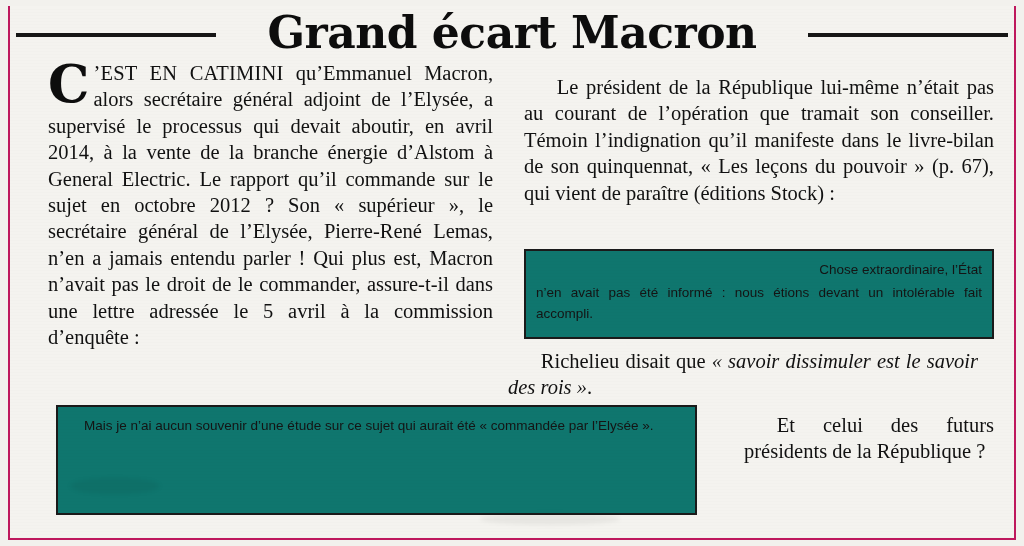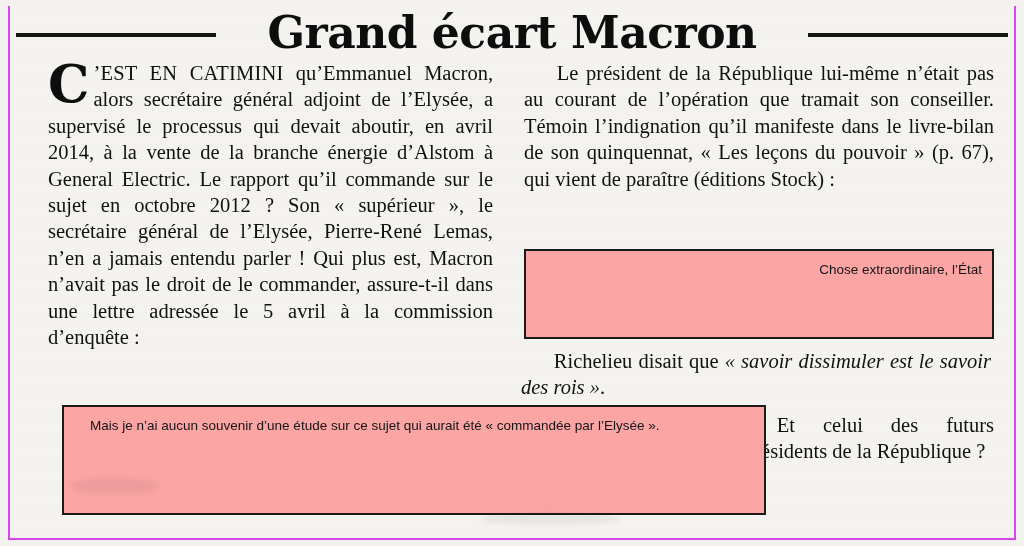--- a/index.html
+++ b/index.html
@@ -23,21 +23,21 @@
     box-sizing: border-box;
   }
 
   
   .frame {
     position: absolute;
     left: 8px;
     top: 6px;
     right: 8px;
     bottom: 6px;
-    border: 2px solid #d946ef;
+    border: 2px solid #be185d;
     box-sizing: border-box;
     background: #f4f3ef;
   }
 
   
   .headline-wrap {
     position: absolute;
     left: 0;
     right: 0;
     top: -2px;
@@ -86,20 +86,21 @@
     top: 0;
     bottom: 0;
   }
   .col-left {
     left: 24px;
     width: 445px;
   }
   .col-right {
     left: 500px;
     width: 470px;
+    margin-top: 14px;
   }
 
   p.para {
     margin: 0;
     font-size: 20.5px;
     line-height: 26.4px;
     text-align: justify;
     color: #111;
     font-family: "Liberation Serif", serif;
     hyphens: manual;
@@ -122,21 +123,21 @@
     font-variant: small-caps;
     letter-spacing: 0.2px;
     font-family: Liberation Serif, serif;
   }
 
   .italic { font-style: italic; }
 
   
   .quotebox {
     border: 2px solid #1a1a1a;
-    background: #fca5a5;
+    background: #0f766e;
     box-sizing: border-box;
     padding: 8px 10px 10px 10px;
     font-family: "Liberation Sans", sans-serif;
     font-size: 13.5px;
     line-height: 21px;
     color: #141414;
     text-align: justify;
   }
   .quotebox p { margin: 0; }
   .quotebox p + p { margin-top: 10px; }
@@ -147,31 +148,31 @@
     width: 470px;
     top: 189px;
     height: 90px;
   }
   .qb-right .first-line {
     text-align: right;
   }
 
   .qb-bottom {
     position: absolute;
-    left: 38px;
-    width: 704px;
+    left: 32px;
+    width: 641px;
     top: 345px;
     height: 110px;
     font-size: 13.5px;
     padding-left: 26px;
   }
 
   .tall-right {
     position: absolute;
-    left: 497px;
+    left: 484px;
     width: 470px;
   }
 
   
   .grain {
     position: absolute;
     left: 0; top: 0; right: 0; bottom: 0;
     pointer-events: none;
     opacity: 0.25;
     background-image:
@@ -205,20 +206,21 @@
           <span class="dropcap">C</span><span class="smallcaps">’EST EN CATIMINI</span><span> qu’Emmanuel Macron, alors secrétaire général adjoint de l’Elysée, a supervisé le processus qui devait aboutir, en avril 2014, à la vente de la branche énergie d’Alstom à General Electric. Le rapport qu’il commande sur le sujet en octobre 2012 ? Son « supérieur », le secrétaire général de l’Elysée, Pierre-René Lemas, n’en a jamais entendu parler ! Qui plus est, Macron n’avait pas le droit de le commander, assure-t-il dans une lettre adressée le 5 avril à la commission d’enquête :</span>
         </p>
       </div>
 
       <div class="col col-right">
         <p class="para indent">Le président de la République lui-même n’était pas au courant de l’opération que tramait son conseiller. Témoin l’indignation qu’il manifeste dans le livre-bilan de son quinquennat, « Les leçons du pouvoir » (p. 67), qui vient de paraître (éditions Stock) :</p>
       </div>
 
       <div class="quotebox qb-right">
         <p class="first-line">Chose extraordinaire, l’État</p>
+        <p style="margin-top:2px;">n’en avait pas été informé : nous étions devant un intolérable fait accompli.</p>
       </div>
 
       <div class="tall-right" style="top: 288px;">
         <p class="para indent"><span>Richelieu disait que </span><span class="italic">« savoir dissimuler est le savoir des rois »</span><span>.</span></p>
       </div>
 
       <div class="tall-right" style="top: 352px; left: 720px; width: 250px;">
         <p class="para indent" style="text-align: justify;">Et celui des futurs présidents de la République ?</p>
       </div>
 

